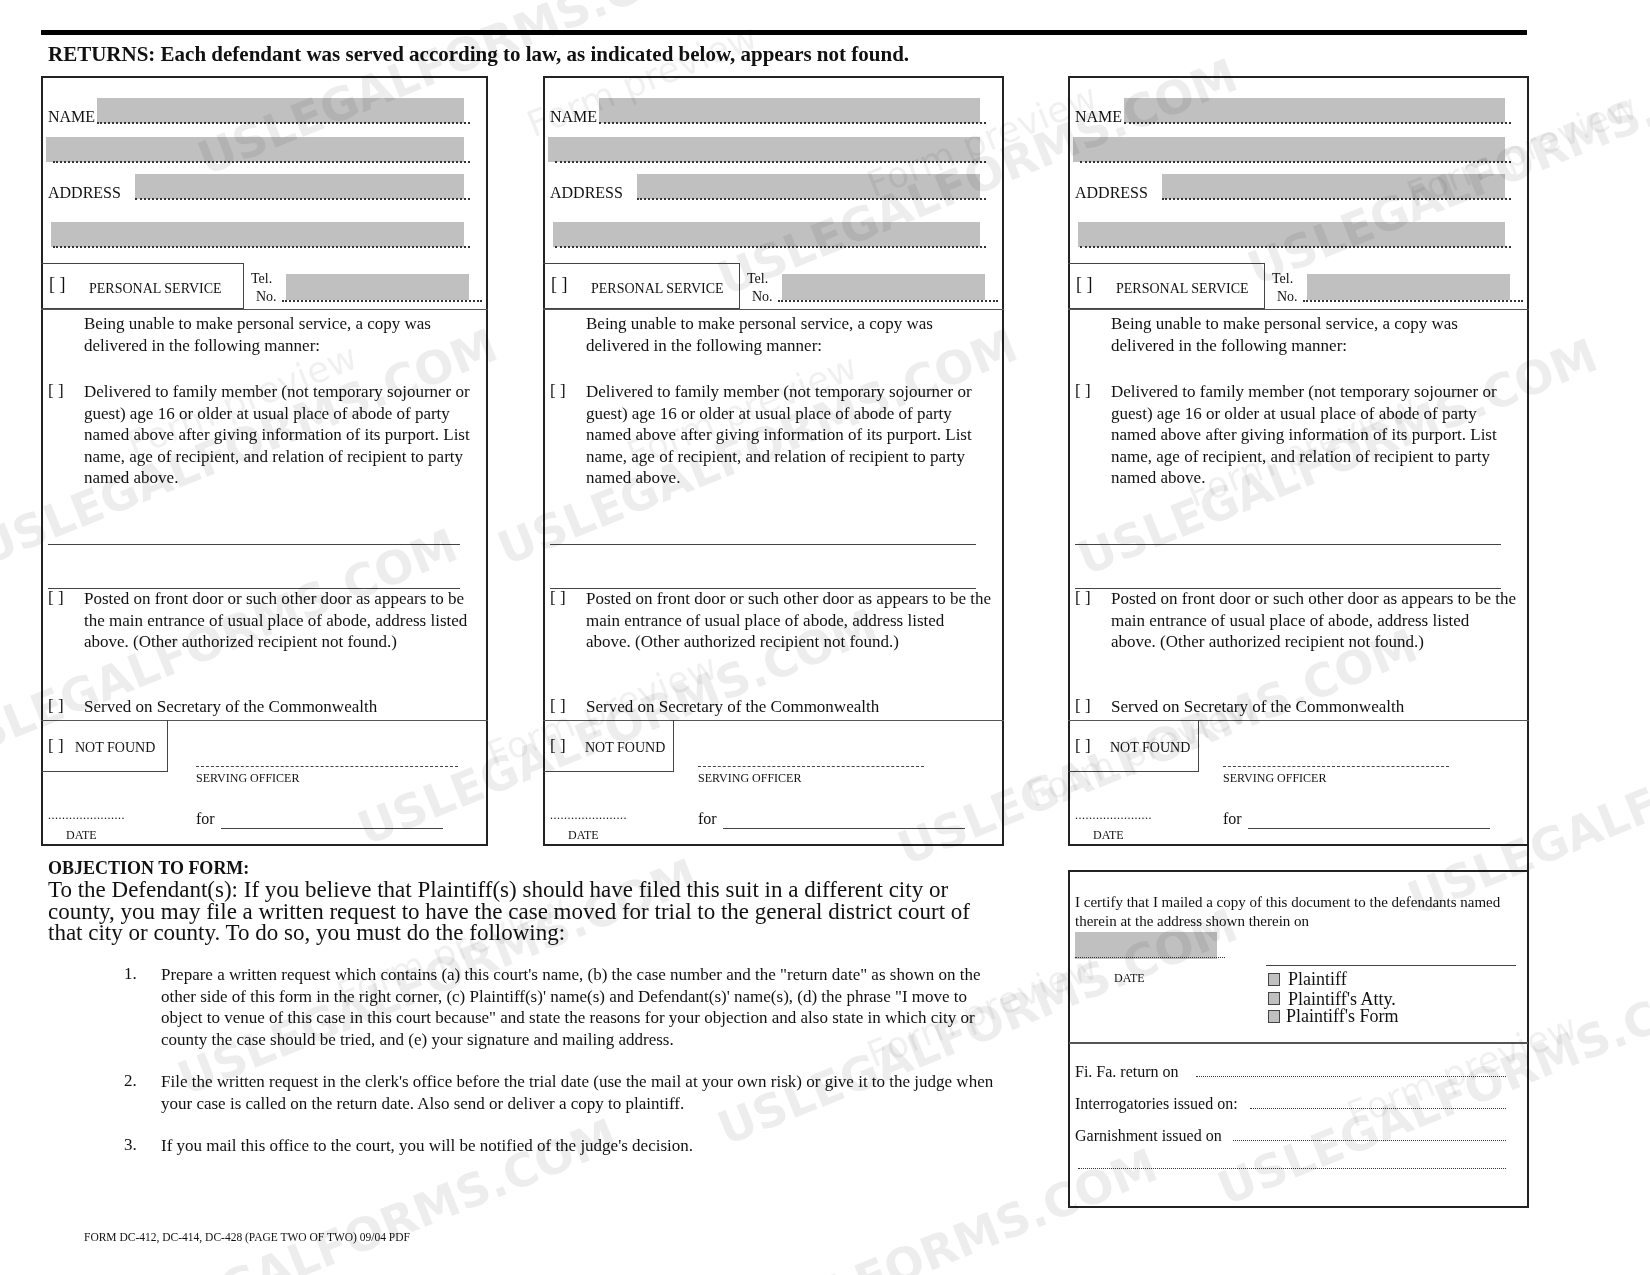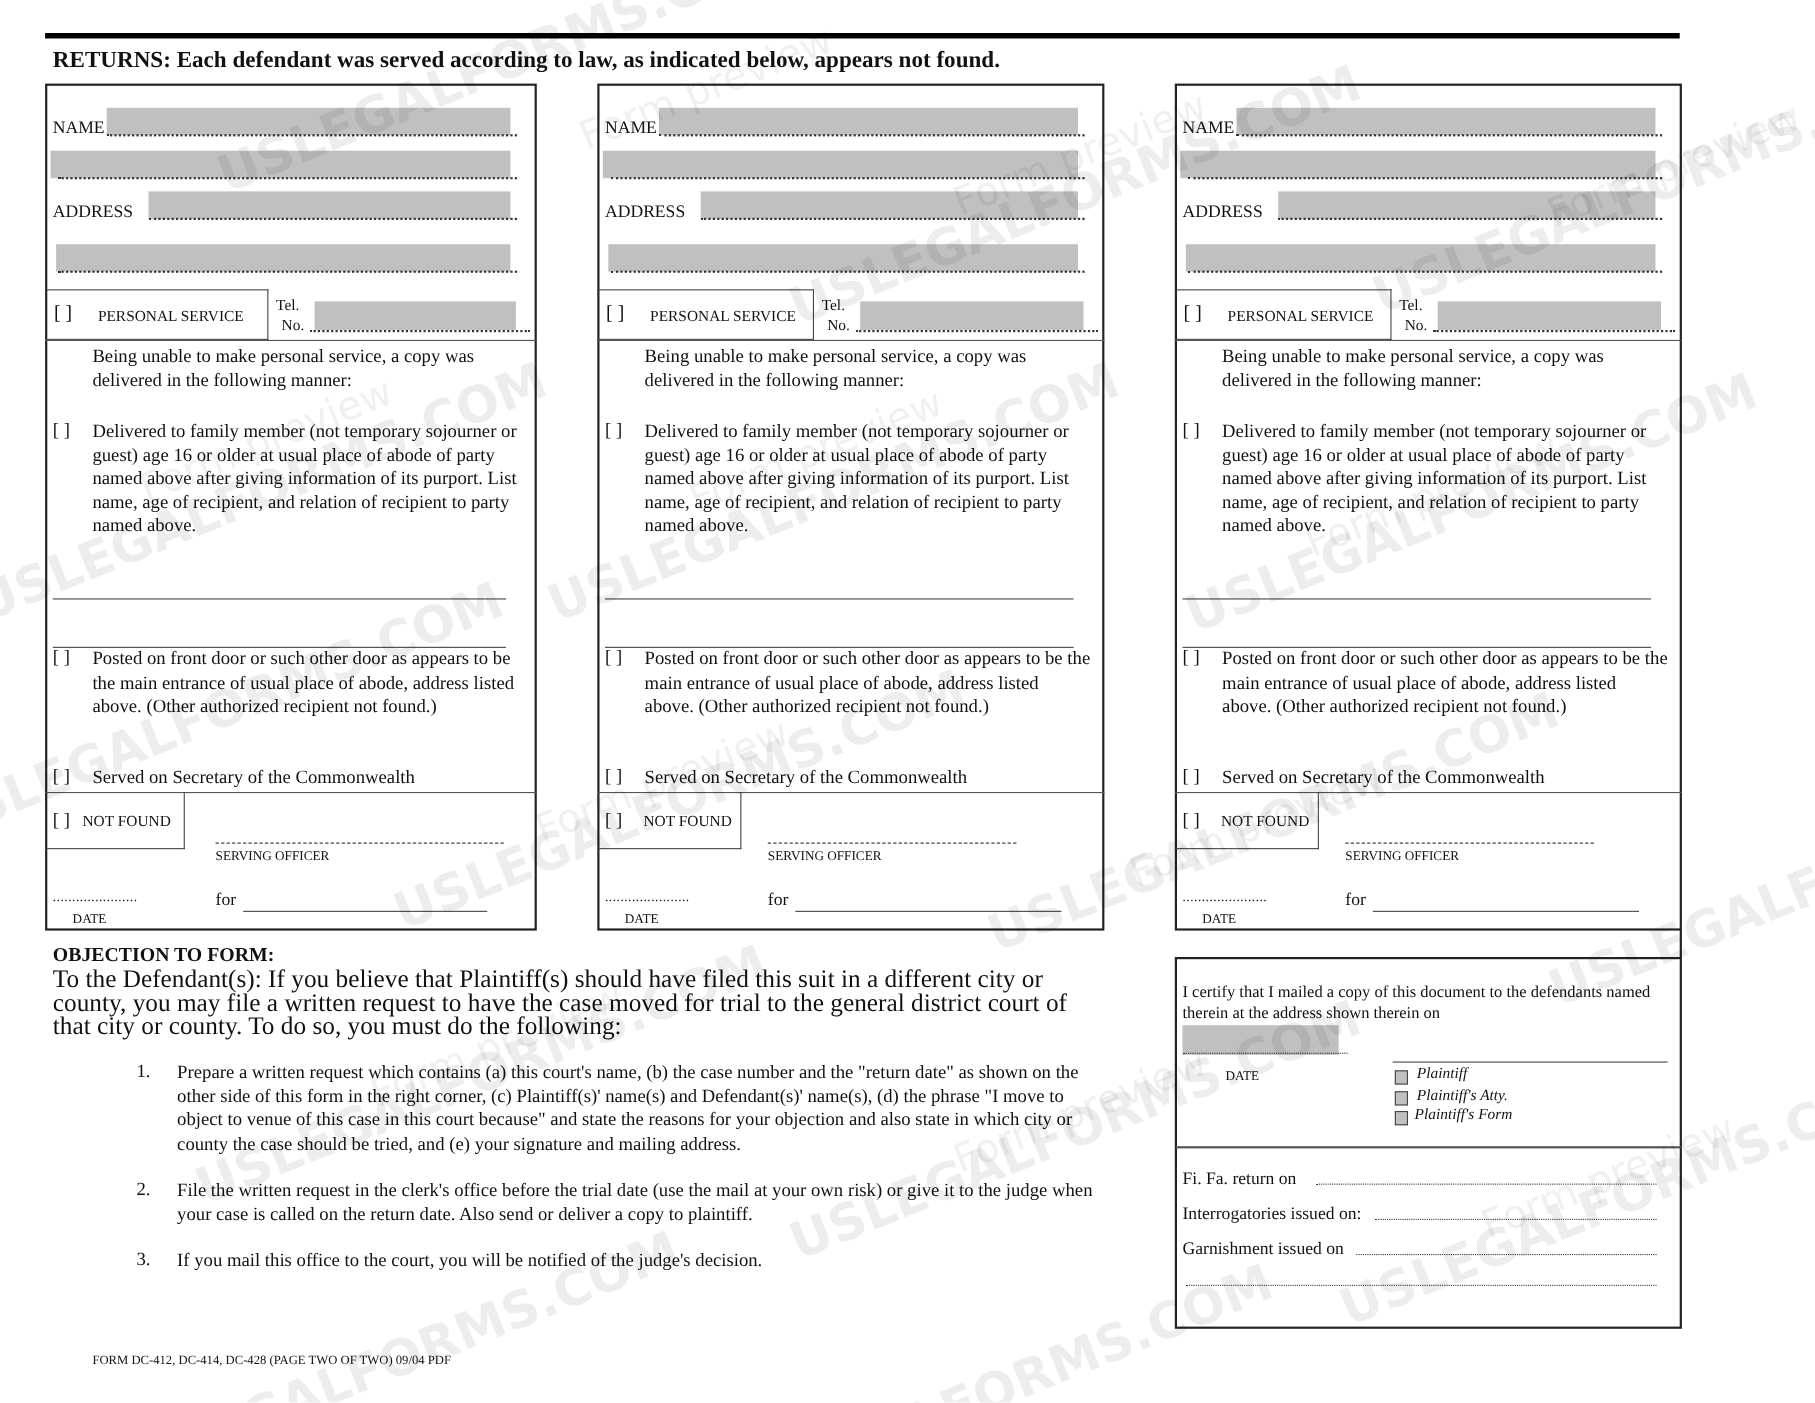--- a/index.html
+++ b/index.html
@@ -25,21 +25,21 @@
 
   .venue-title { left:48px; top:858px; font-size:18px; font-weight:bold; }
   .venue-intro { left:48px; top:879px; width:950px; font-size:23px; line-height:21.5px; }
   .venue-item { position:absolute; font-size:17px; line-height:21.5px; }
   .venue-num { position:absolute; font-size:17px; }
   .footer { left:84px; top:1231px; font-size:11.5px; }
 
   .cert { left:1068px; top:870px; width:461px; height:338px; }
   .cert-text { left:1075px; top:893px; width:450px; font-size:15px; line-height:19px; }
   .chk { position:absolute; width:12px; height:13px; background:#c0c0c0; border:1px solid #444; box-sizing:border-box; }
-  .cert-opt { position:absolute; font-size:14px;font-style:italic; }
+  .cert-opt { position:absolute; font-size:18px; }
 
   .wm { position:absolute; font-family:"DejaVu Sans", sans-serif; font-weight:bold; color:rgba(0,0,0,0.07);
         transform:rotate(-22deg); white-space:nowrap; pointer-events:none; }
   .wm2 { position:absolute; font-family:"DejaVu Sans", sans-serif; color:rgba(0,0,0,0.06);
         transform:rotate(-22deg); white-space:nowrap; pointer-events:none; }
 </style>
 </head>
 <body>
 
 <div class="abs topbar"></div>

